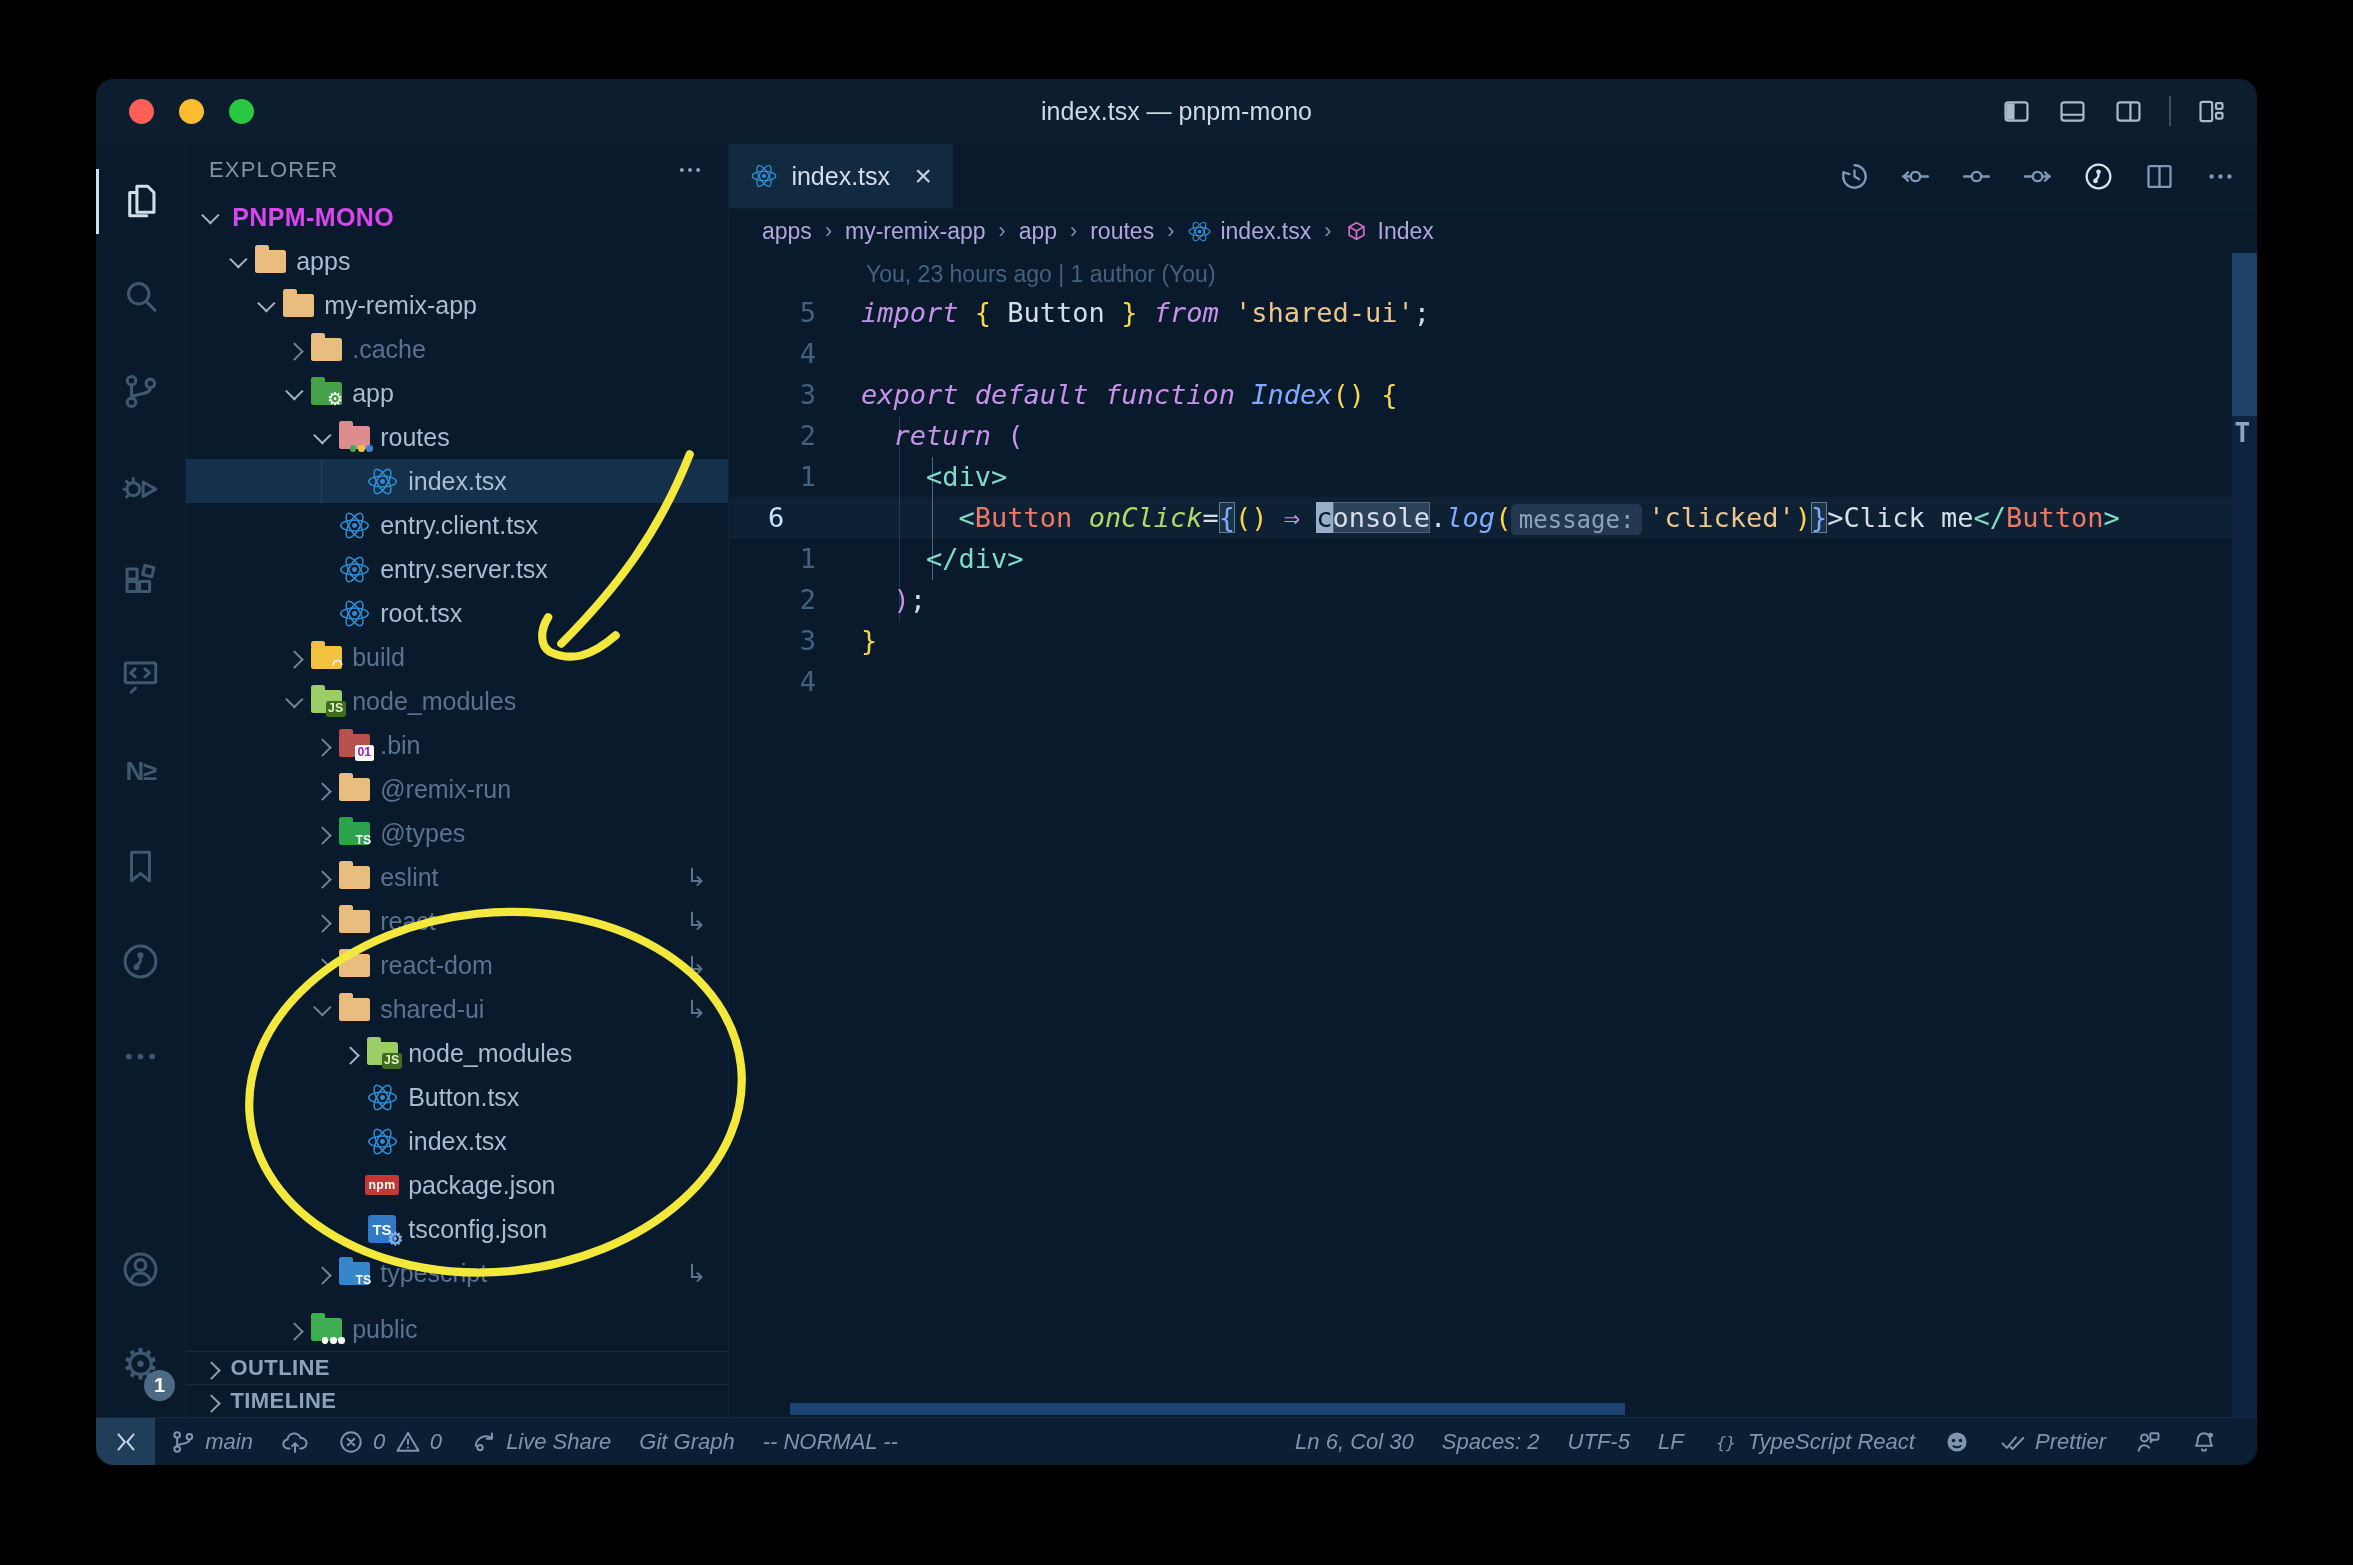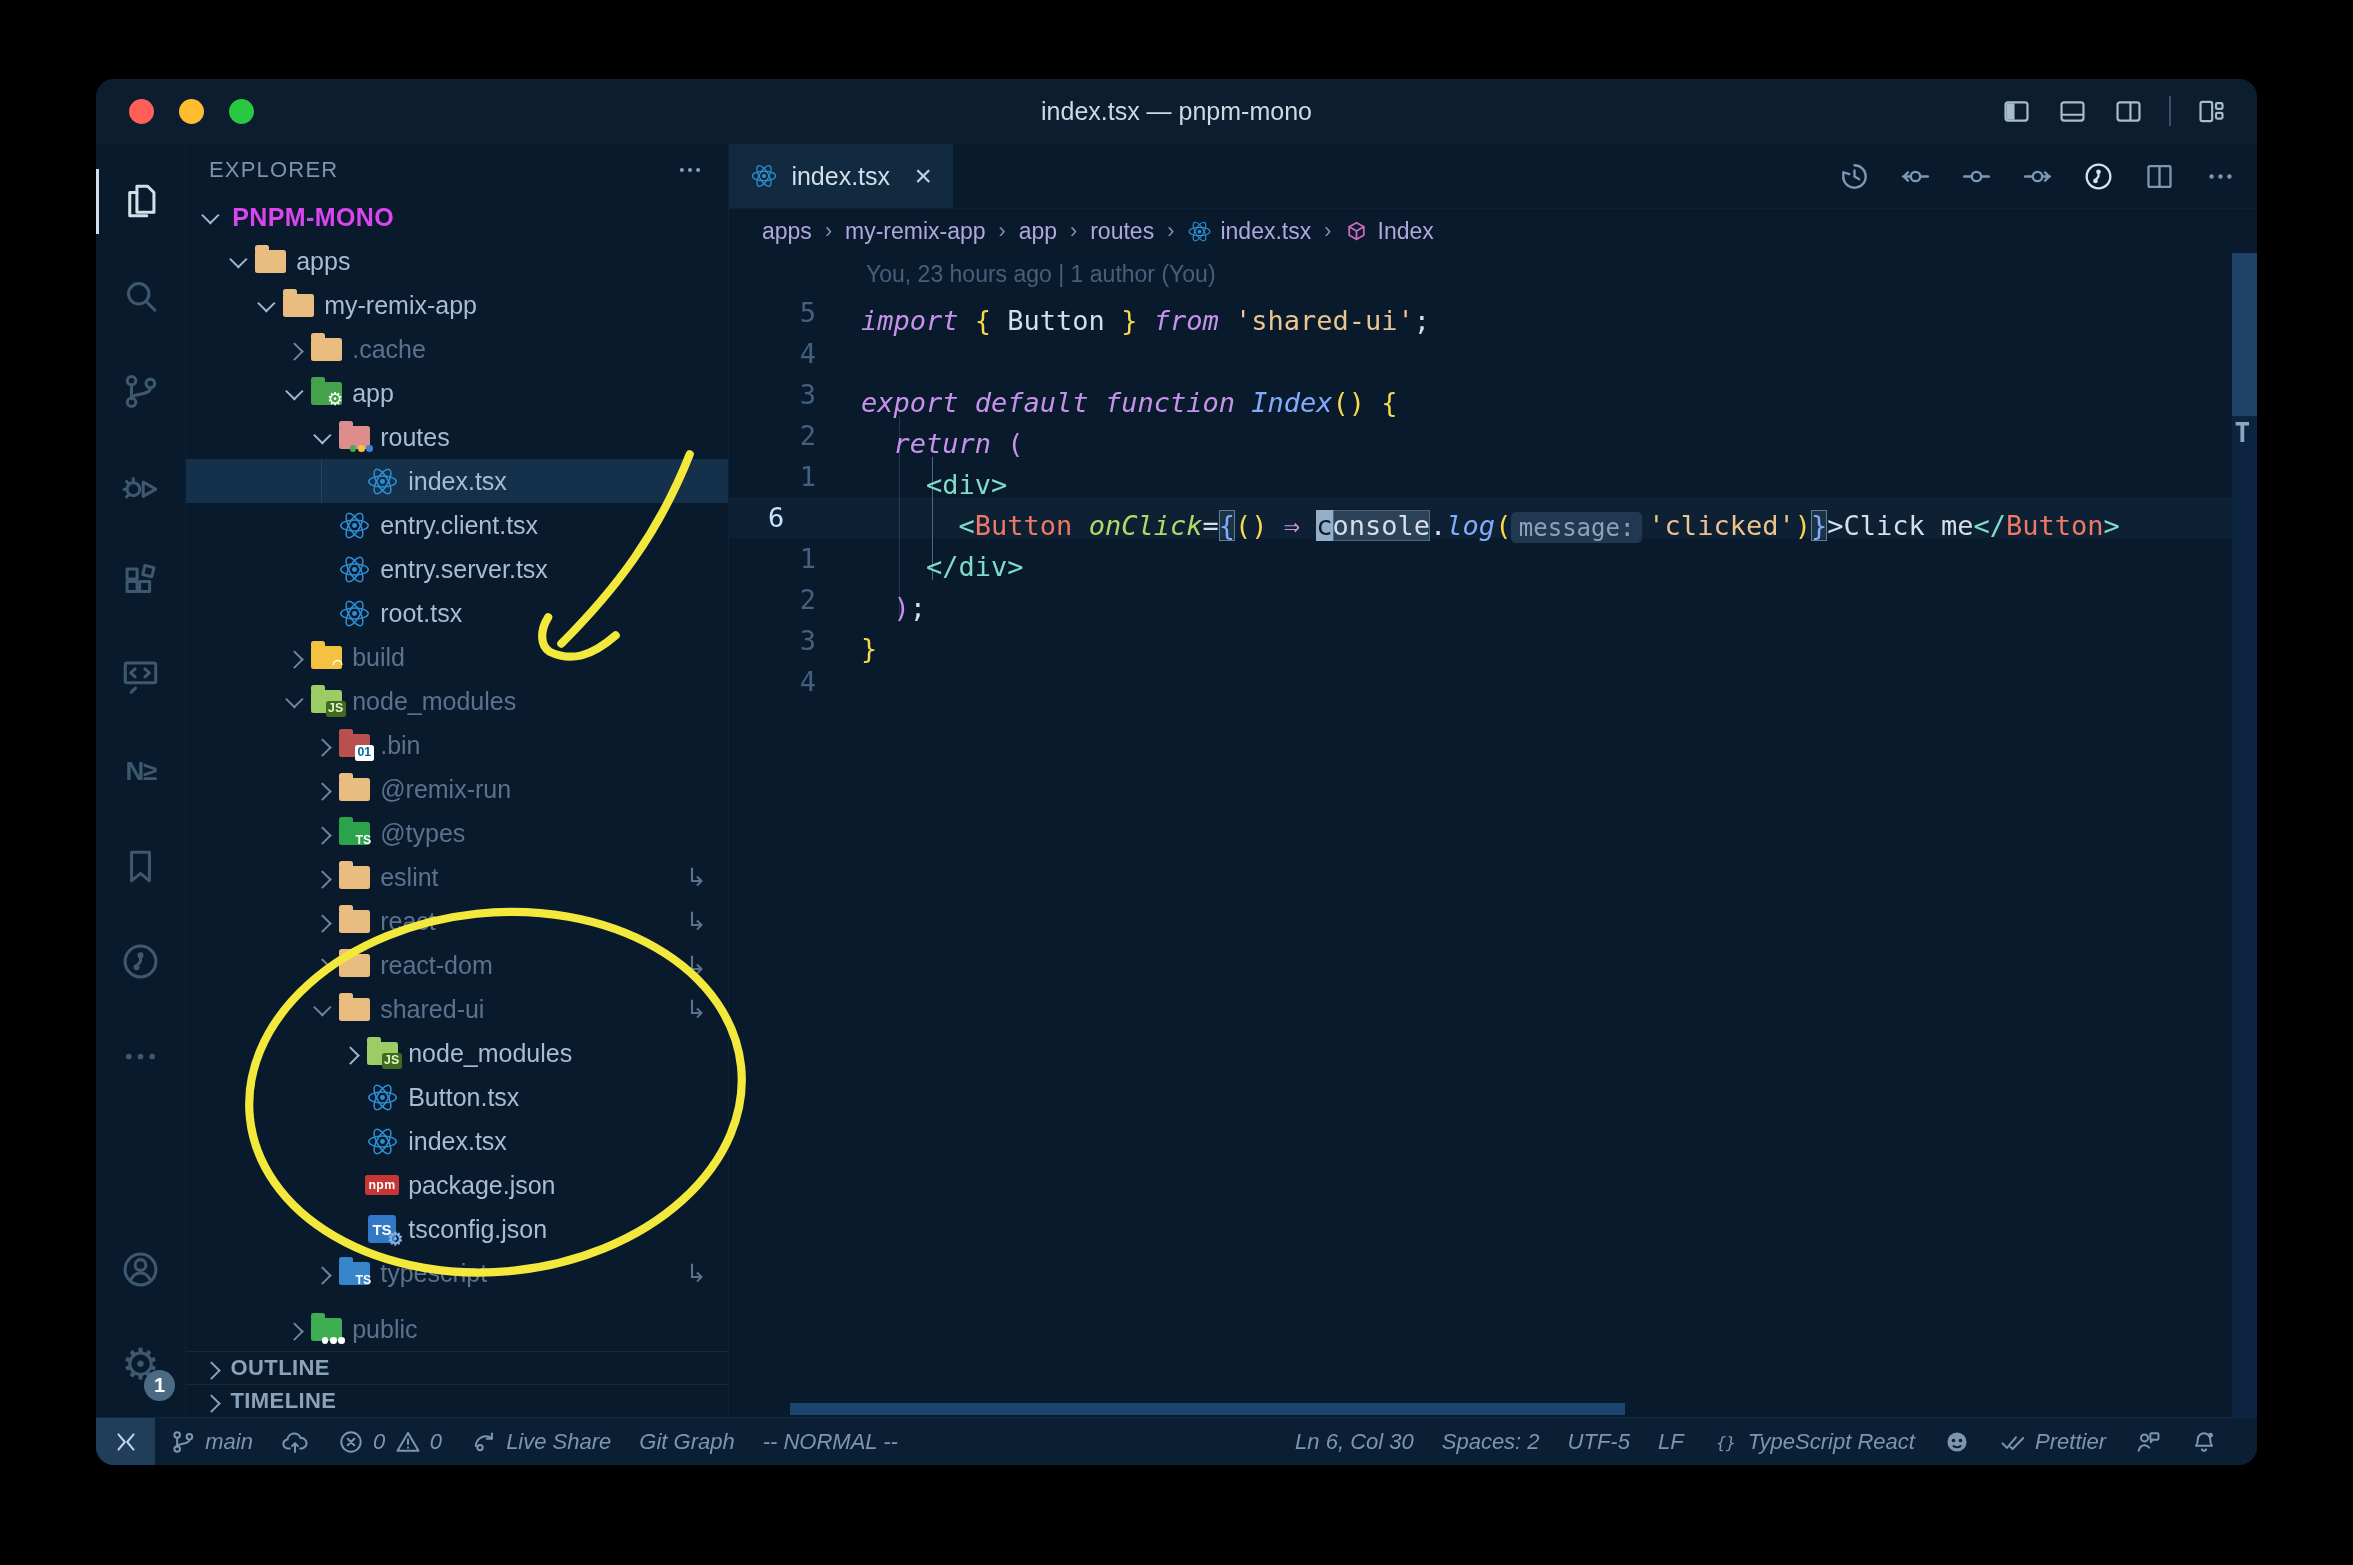--- a/index.html
+++ b/index.html
@@ -86,21 +86,21 @@
   .crumb .ico.cube{color:#cf6bbe;}
   .crumb-sep{color:#8f86b5;font-size:21.4px;}
   .codewrap{flex:1;position:relative;overflow:hidden;font-family:"DejaVu Sans Mono",monospace;font-size:27px;}
   .codelines{position:absolute;left:0;right:25px;top:3.3px;}
   .blame{height:36px;line-height:36px;padding-left:137px;color:#46607c;font-size:23px;
          font-family:"Liberation Sans",sans-serif;white-space:pre;}
   .cline{height:41px;line-height:41px;display:flex;white-space:pre;}
   .cline.cur{background:rgba(120,160,200,0.055);}
   .lnum{width:132px;flex:0 0 132px;text-align:right;padding-right:45px;box-sizing:border-box;color:#43607f;}
   .cline.cur .lnum{text-align:left;padding-left:39px;color:#c5e4fd;}
-  .ltext{white-space:pre;margin-top:8px;}
+  .ltext{white-space:pre;}
   .tok-kw{color:#c792ea;font-style:italic}
   .tok-fg{color:#d6deeb}
   .tok-str{color:#ecc48d}
   .tok-teal{color:#7fdbca}
   .tok-cmp{color:#f07864}
   .tok-attr{color:#addb67;font-style:italic}
   .tok-fn{color:#82aaff;font-style:italic}
   .tok-gold{color:#f9d849}
   .tok-pink{color:#c792ea}
   .tok-box{color:#82aaff;outline:1.6px solid #5f7e97;outline-offset:-1.6px;background:rgba(95,126,151,.18);}
@@ -411,21 +411,21 @@
                 </span>
               </span>
               <span class="tlabel">node_modules</span>
             </div>
             <div class="trow dim" style="padding-left: 122px;">
               <span class="chev r">
                 <i></i>
               </span>
               <span class="ispace">
                 <span class="ficon folder" style="--fc:#b85050">
-                  <b class="fbadge" style="background:#fff;color:#0369a1">01</b>
+                  <b class="fbadge" style="background:#fff;color:#a21caf">01</b>
                 </span>
               </span>
               <span class="tlabel">.bin</span>
             </div>
             <div class="trow dim" style="padding-left: 122px;">
               <span class="chev r">
                 <i></i>
               </span>
               <span class="ispace">
                 <span class="ficon folder" style="--fc:#e9bc80"></span>

